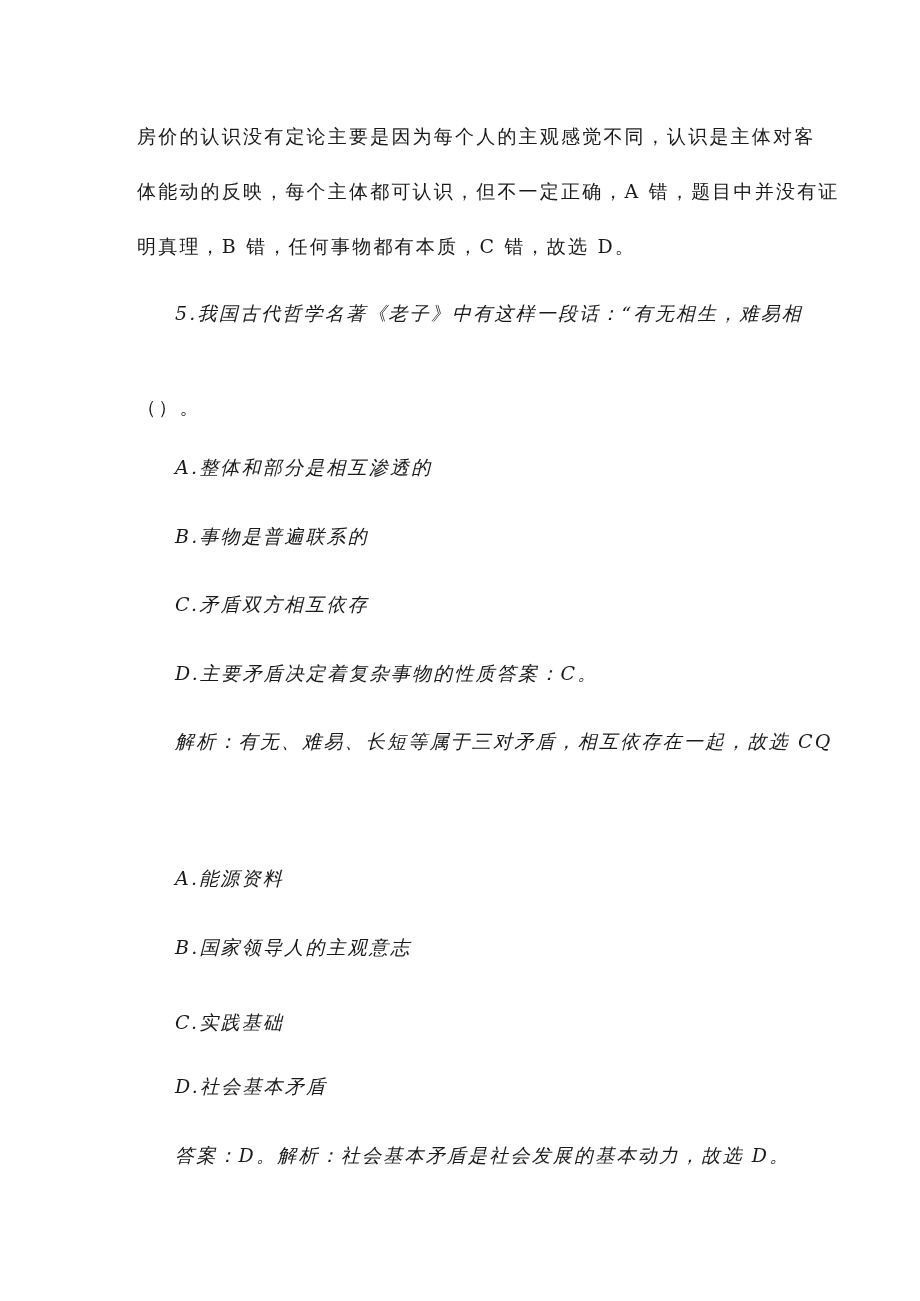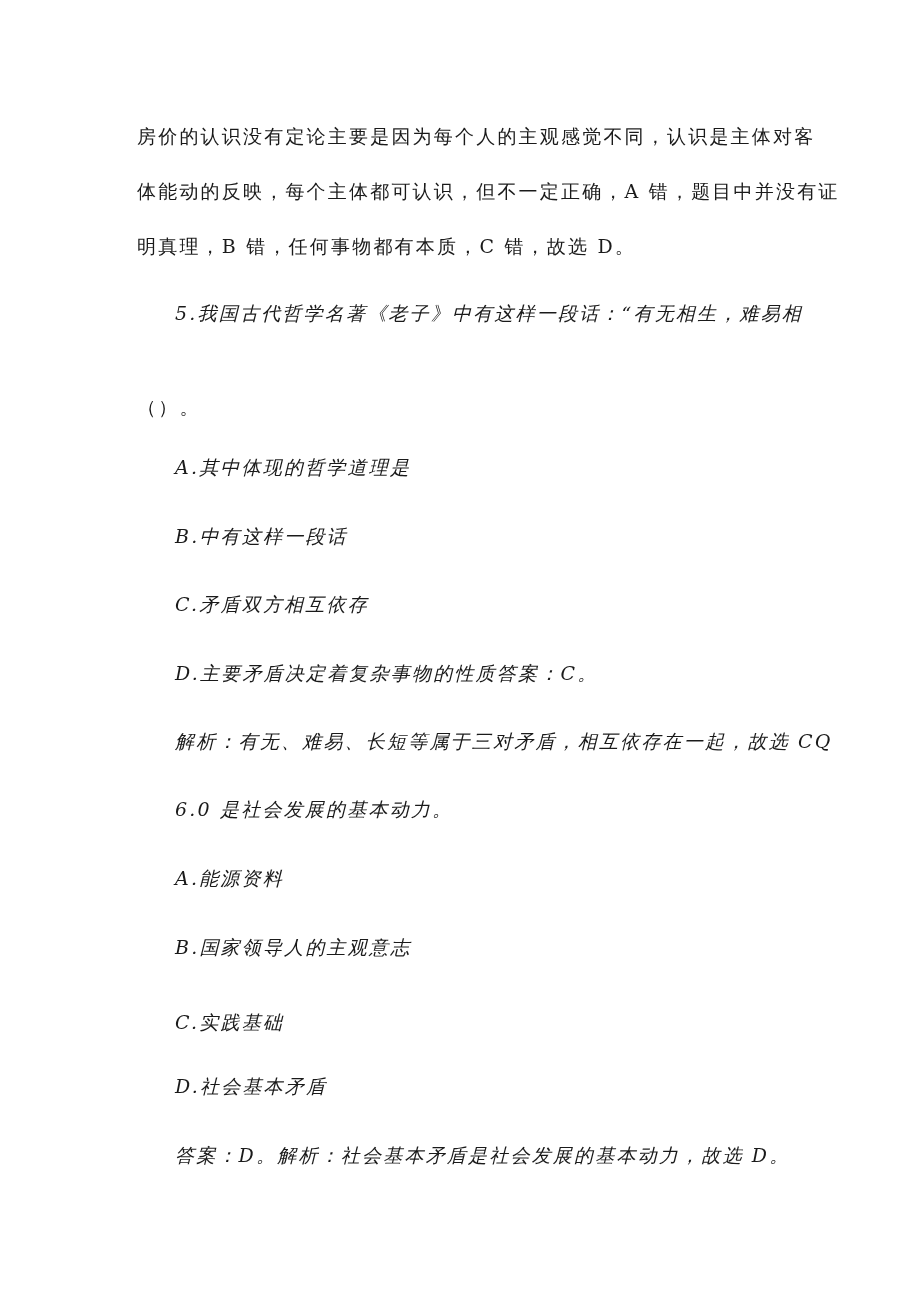--- a/index.html
+++ b/index.html
@@ -37,28 +37,27 @@
 
 <div class="page">
 
   <div class="line para-line" style="top:124px;">房价的认识没有定论主要是因为每个人的主观感觉不同，认识是主体对客</div>
   <div class="line para-line" style="top:179px;text-align:center;">体能动的反映，每个主体都可认识，但不一定正确，A 错，题目中并没有证</div>
   <div class="line para-line" style="top:234px;">明真理，B 错，任何事物都有本质，C 错，故选 D。</div>
 
   <div class="line indent-line" style="top:301px;">5.我国古代哲学名著《老子》中有这样一段话：“有无相生，难易相</div>
   <div class="line para-line" style="top:395px;">（）。</div>
 
-  <div class="line indent-line" style="top:455px;">A.其中体现的哲学道理是</div>
-  <div class="line indent-line" style="top:524px;">B.中有这样一段话</div>
+  <div class="line indent-line" style="top:455px;">A.整体和部分是相互渗透的</div>
+  <div class="line indent-line" style="top:524px;">B.事物是普遍联系的</div>
   <div class="line indent-line" style="top:592px;">C.矛盾双方相互依存</div>
   <div class="line indent-line" style="top:661px;">D.主要矛盾决定着复杂事物的性质答案：C。</div>
 
   <div class="line indent-line" style="top:729px;">解析：有无、难易、长短等属于三对矛盾，相互依存在一起，故选 CQ</div>
 
-  <div class="line indent-line" style="top:797px;">6.0 是社会发展的基本动力。</div>
 
   <div class="line indent-line" style="top:866px;">A.能源资料</div>
   <div class="line indent-line" style="top:935px;">B.国家领导人的主观意志</div>
   <div class="line indent-line" style="top:1010px;">C.实践基础</div>
   <div class="line indent-line" style="top:1074px;">D.社会基本矛盾</div>
 
   <div class="line indent-line" style="top:1143px;">答案：D。解析：社会基本矛盾是社会发展的基本动力，故选 D。</div>
 
 </div>
 

